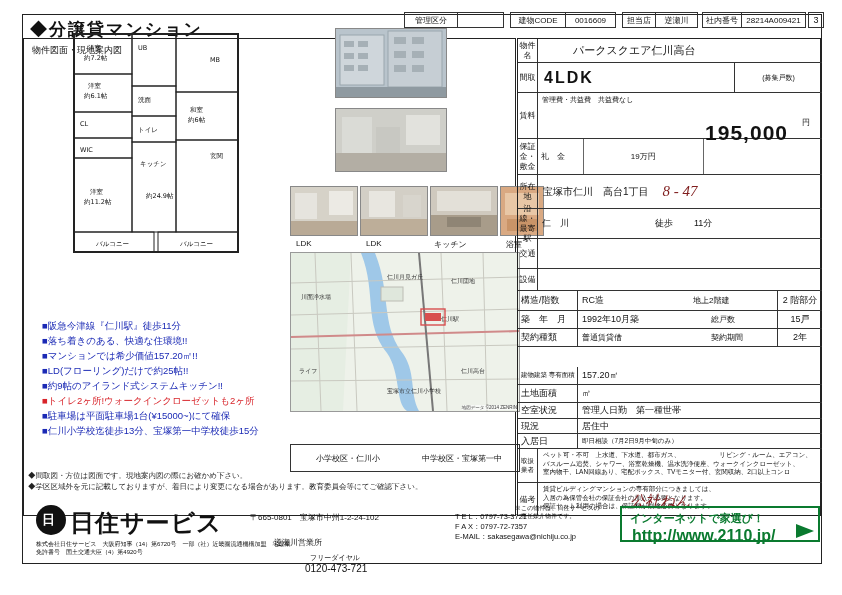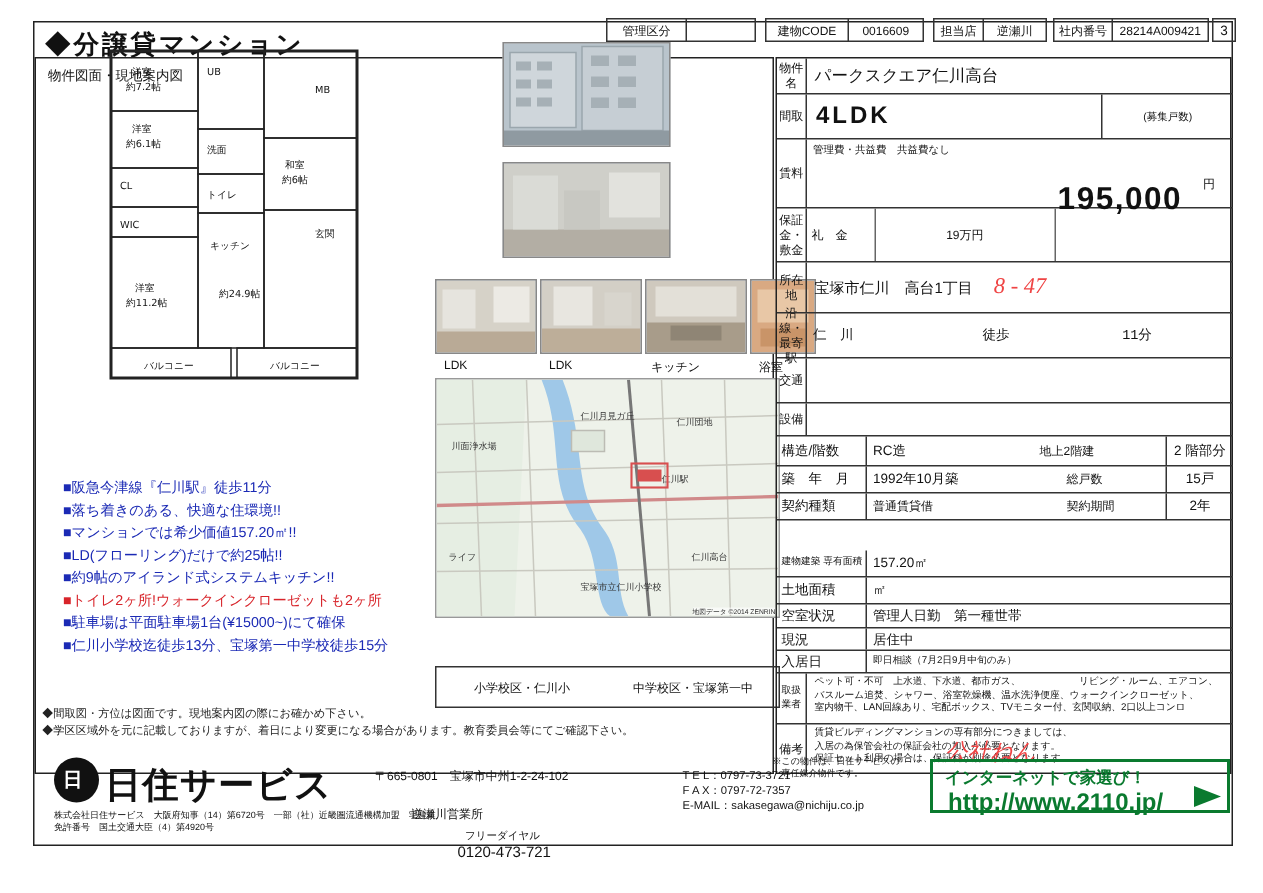--- a/index.html
+++ b/index.html
@@ -54,21 +54,21 @@
   .school span{flex:1;text-align:center;}
 
   .notes{position:absolute;left:28px;top:470px;font-size:7.5px;line-height:11px;color:#222;}
 
   
   .right{position:absolute;left:517px;top:38px;width:304px;height:478px;border:1px solid #222;box-sizing:border-box;font-size:9px;}
   .rrow{position:absolute;left:0;width:304px;border-bottom:1px solid #333;box-sizing:border-box;display:flex;}
   .rlab{width:20px;border-right:1px solid #333;display:flex;align-items:center;justify-content:center;font-size:8px;text-align:center;line-height:10px;box-sizing:border-box;}
   .rval{flex:1;display:flex;align-items:center;padding-left:5px;box-sizing:border-box;}
 
-  .r-name{top:0;height:24px;}
+  .r-name{top:0;height:24px;gap:30px;}
   .r-name .rval{font-size:11px;}
   .r-type{top:24px;height:30px;}
   .r-type .tv{font-size:16px;font-weight:bold;letter-spacing:2px;padding-left:6px;display:flex;align-items:center;}
   .r-type .boxr{width:88px;border-left:1px solid #333;font-size:7px;display:flex;align-items:center;justify-content:center;box-sizing:border-box;}
   .r-price{top:54px;height:46px;}
   .r-price .rlab{line-height:10px;}
   .pricearea{flex:1;position:relative;}
   .pricearea .amt{position:absolute;right:34px;top:28px;font-size:21px;font-weight:bold;letter-spacing:1px;}
   .pricearea .yen{position:absolute;right:12px;top:24px;font-size:8px;}
   .pricearea .sub{position:absolute;left:4px;top:2px;font-size:7px;}
@@ -76,27 +76,27 @@
   .r-kin{top:100px;height:36px;}
   .kin-tbl{flex:1;display:flex;flex-direction:column;}
   .kin-r{flex:1;display:flex;border-bottom:1px solid #666;}
   .kin-r:last-child{border-bottom:none;}
   .kin-k{width:46px;border-right:1px solid #666;display:flex;align-items:center;padding-left:3px;box-sizing:border-box;font-size:8px;}
   .kin-v{flex:1;display:flex;align-items:center;justify-content:center;font-size:8px;}
   .kin-v2{width:120px;border-left:1px solid #666;}
 
   .r-addr{top:136px;height:34px;}
   .r-addr .rval{font-size:10px;}
-  .hand{font-family:"Liberation Serif",serif;font-size:15px;color:#ef4444;font-style:italic;}
+  .hand{font-family:"Liberation Serif",serif;font-size:15px;color:#7f1d1d;font-style:italic;}
   .r-sta{top:170px;height:30px;}
   .sta-tbl{flex:1;display:flex;flex-direction:column;}
   .sta-r{flex:1;display:flex;align-items:center;}
   .sta-a{width:96px;padding-left:4px;box-sizing:border-box;}
   .sta-b{width:60px;text-align:center;}
-  .sta-c{flex:1;text-align:center;font-family:Liberation Mono, monospace;}
+  .sta-c{flex:1;}
   .r-kou{top:200px;height:30px;}
   .r-setsu{top:230px;height:22px;}
   .r-kozo{top:252px;height:20px;}
   .kz{display:flex;width:100%;}
   .kz .c1{width:60px;border-right:1px solid #333;display:flex;align-items:center;padding-left:3px;box-sizing:border-box;}
   .kz .c2{flex:1;display:flex;align-items:center;padding-left:4px;}
   .kz .c3{width:44px;border-left:1px solid #333;display:flex;align-items:center;justify-content:center;}
   .r-kiso{top:272px;height:18px;}
   .r-chiku{top:290px;height:18px;}
   .r-chiku .c2{font-size:8px;}

